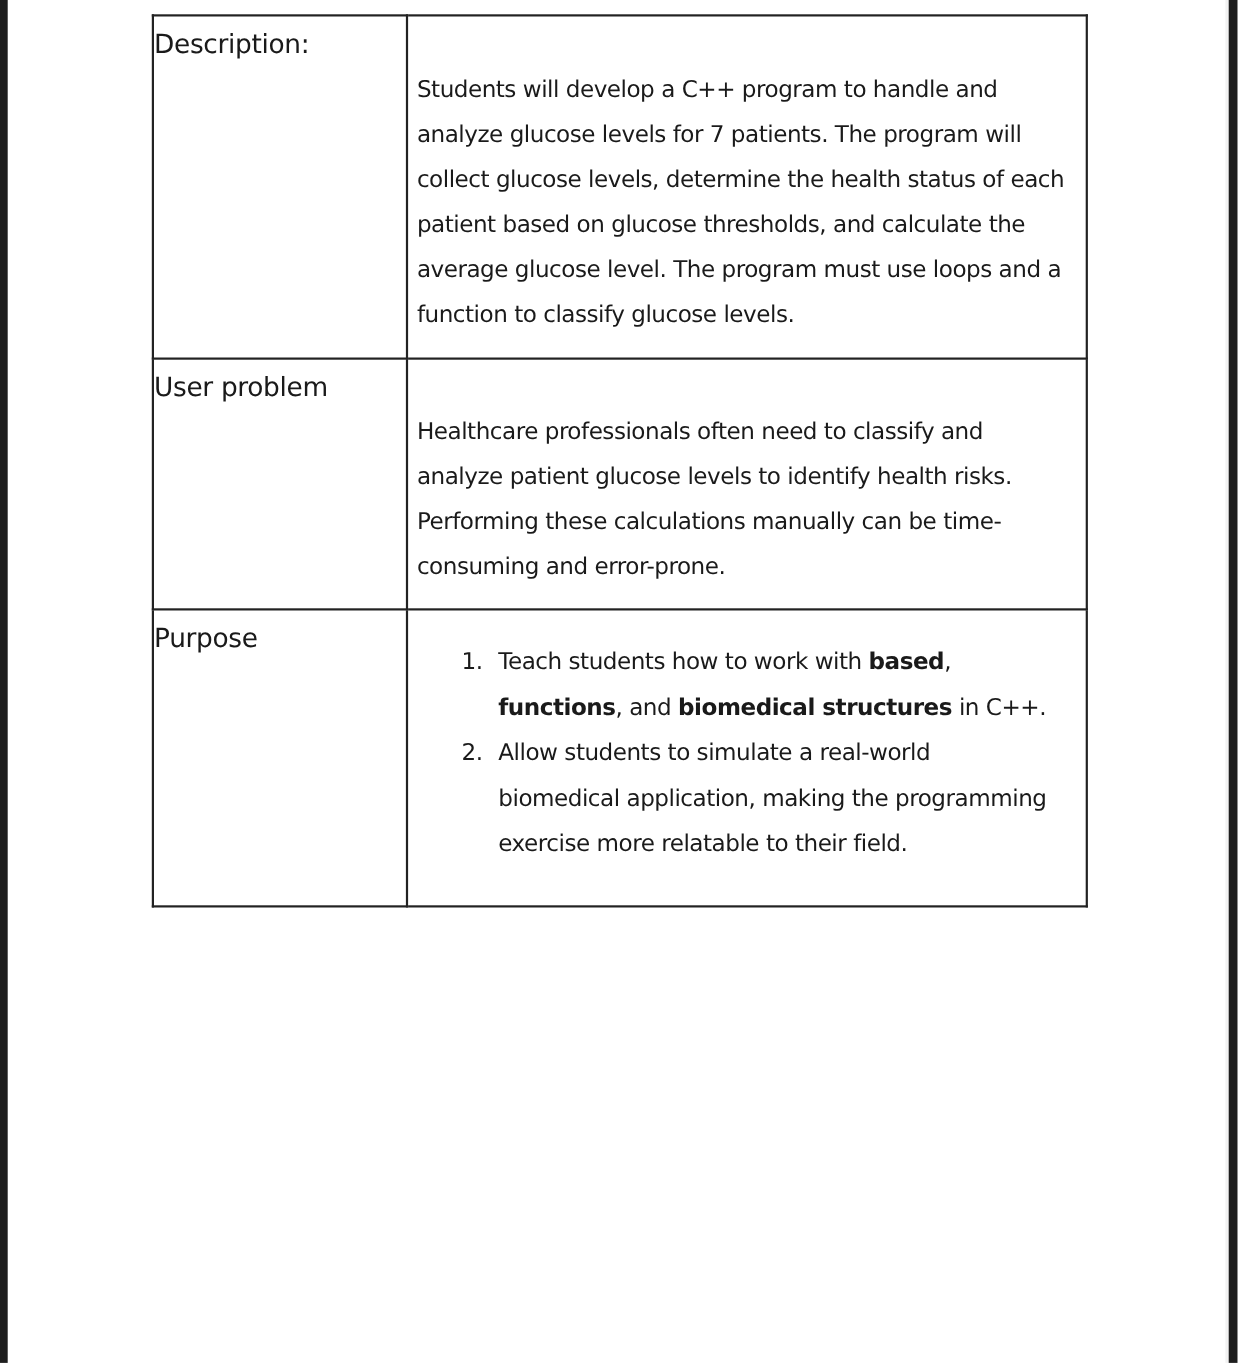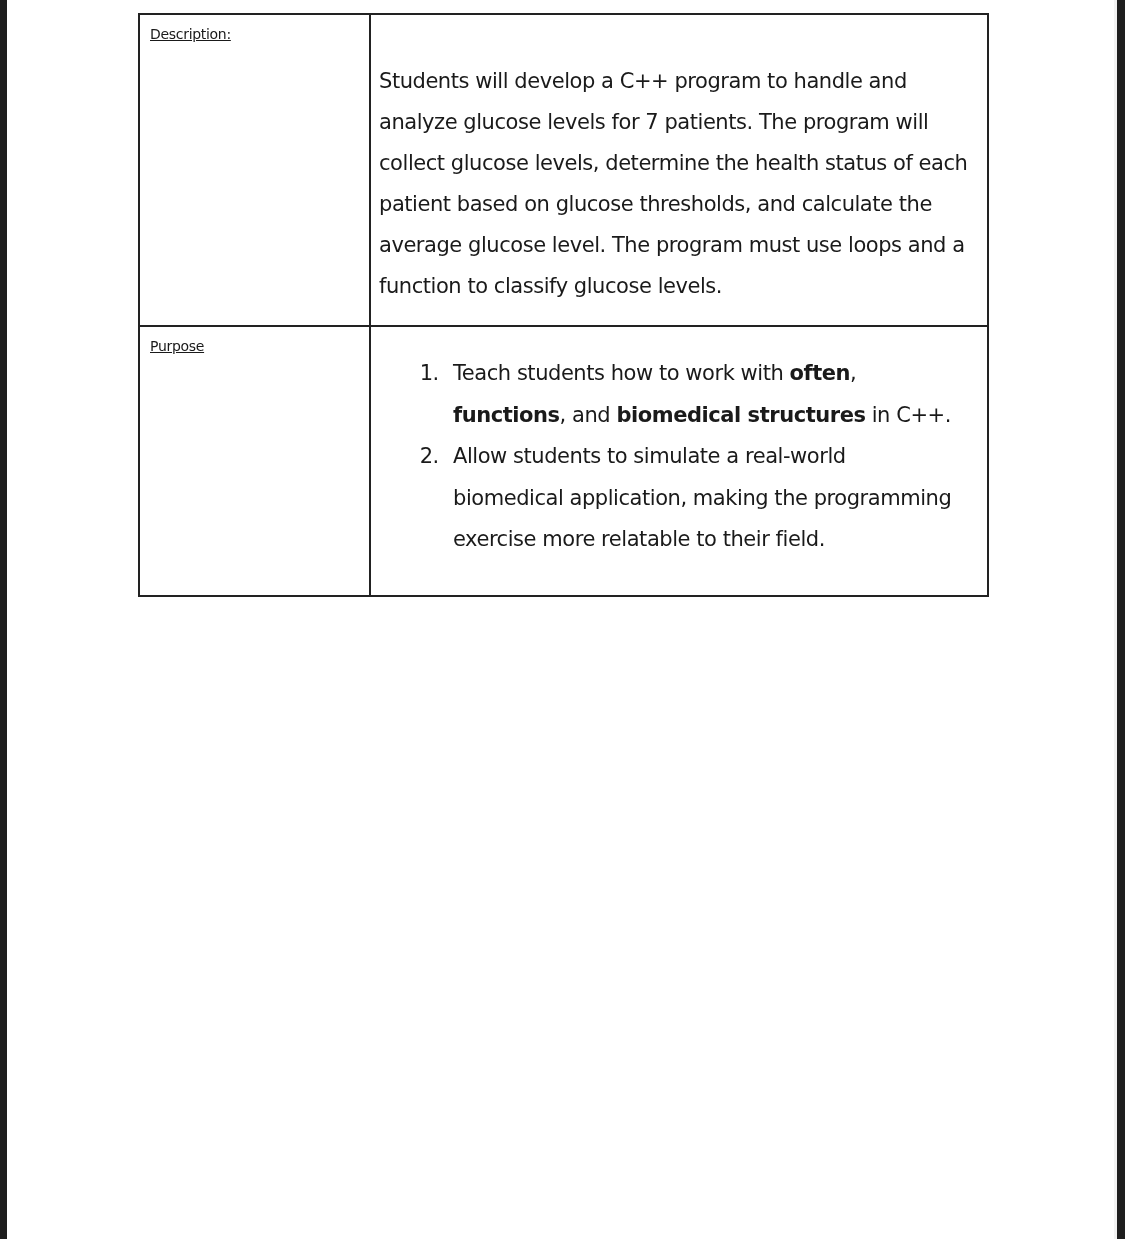--- a/index.html
+++ b/index.html
@@ -15,22 +15,22 @@
 
   table.doc {
     position: absolute; left: 138px; top: 13px;
     width: 851px; border-collapse: collapse; table-layout: fixed;
   }
   table.doc td {
     border: 2px solid #222; vertical-align: top; padding: 0;
   }
   td.label-cell { width: 229px; }
   td.label-cell .lbl {
-    font-size: 14px; letter-spacing: -0.3px;
-    padding: 11px 0 0 10px; display: block; text-decoration: underline;
+    font-size: 24px; letter-spacing: -0.3px;
+    padding: 11px 0 0 0; display: block;
   }
   td.content-cell .txt {
     display: block; font-size: 21px; letter-spacing: -0.45px;
     line-height: 41px; padding: 0 10px 0 8px; margin-top: 19px;
   }
   tr.hdr td { height: 49px; }
   tr.hdr td .hdr-txt { display: block; font-size: 22px; padding: 12px 0 0 8px; letter-spacing: -0.3px; }
   tr.r-desc td { height: 310px; }
   tr.r-desc .txt { padding-top: 27px; }
   tr.r-problem td { height: 226px; }
@@ -58,27 +58,35 @@
 
   <tr class="r-desc">
     <td class="label-cell">
       <span class="lbl">Description:</span>
     </td>
     <td class="content-cell">
       <span class="txt">Students will develop a C++ program to handle and analyze glucose levels for 7 patients. The program will collect glucose levels, determine the health status of each patient based on glucose thresholds, and calculate the average glucose level. The program must use loops and a function to classify glucose levels.</span>
     </td>
   </tr>
 
+  <tr class="r-problem">
+    <td class="label-cell">
+      <span class="lbl">User problem</span>
+    </td>
+    <td class="content-cell">
+      <span class="txt">Healthcare professionals often need to classify and analyze patient glucose levels to identify health risks. Performing these calculations manually can be time-consuming and error-prone.</span>
+    </td>
+  </tr>
 
   <tr class="r-purpose">
     <td class="label-cell">
       <span class="lbl">Purpose</span>
     </td>
     <td class="content-cell">
       <ol class="purpose-list">
-        <li><span>Teach students how to work with </span><b>often</b><span>, </span><b>functions</b><span>, and </span><b>biomedical structures</b><span> in C++.</span></li>
+        <li><span>Teach students how to work with </span><b>based</b><span>, </span><b>functions</b><span>, and </span><b>biomedical structures</b><span> in C++.</span></li>
         <li><span>Allow students to simulate a real-world biomedical application, making the programming exercise more relatable to their field.</span></li>
       </ol>
     </td>
   </tr>
 
 </tbody>
   </table>
 
 </body></html>

